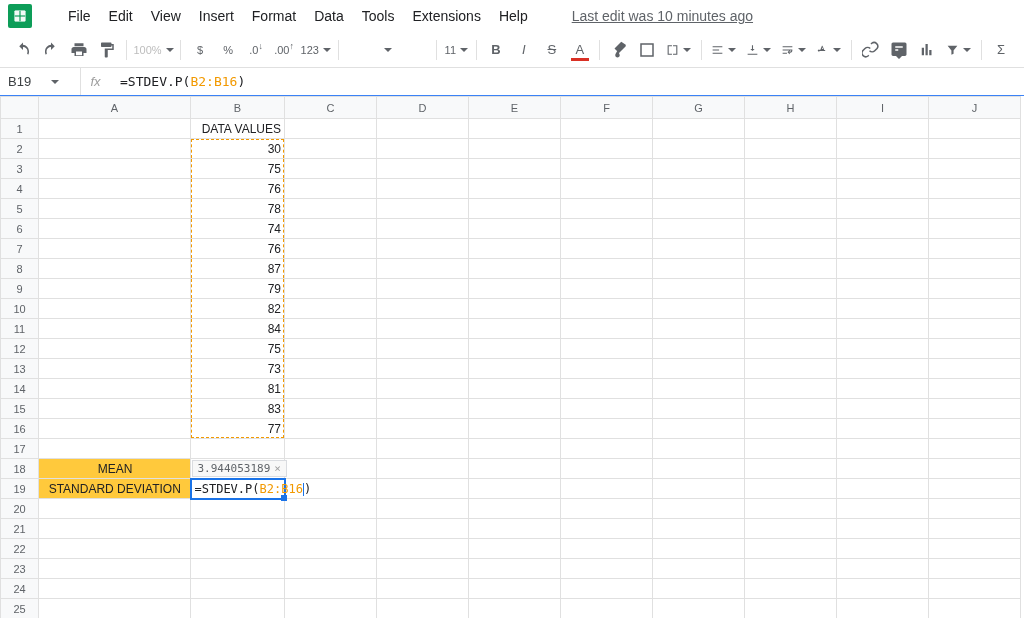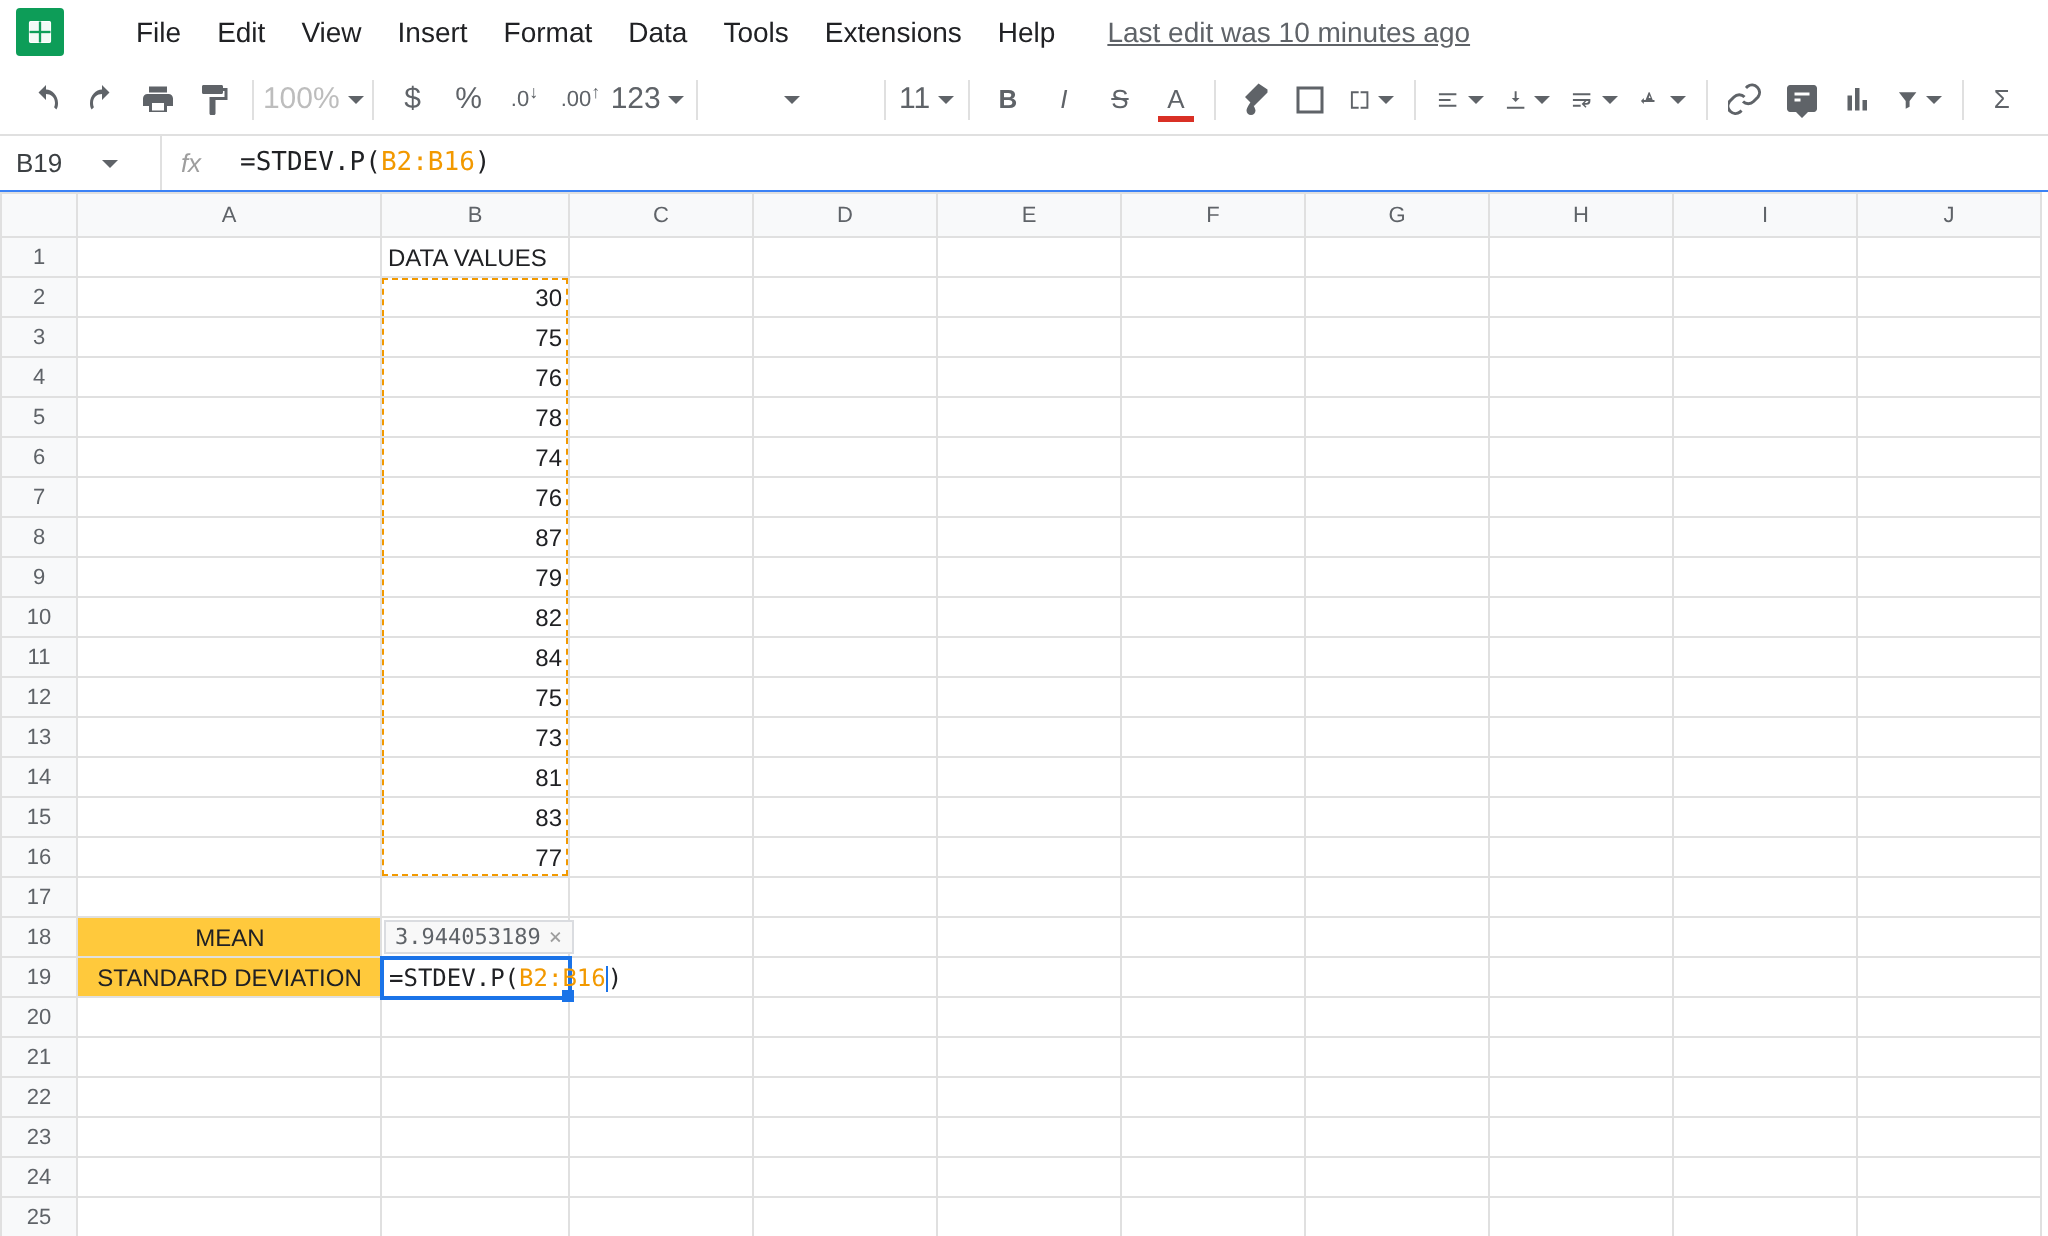--- a/index.html
+++ b/index.html
@@ -2,46 +2,46 @@
 <html><head>
 <meta charset="utf-8">
 <style>
 html,body{margin:0;padding:0;font-family:Arial,Helvetica,sans-serif;font-size:13px;color:#202124;background:#fff;overflow:hidden;width:1024px;height:618px}
 *{box-sizing:border-box}
 .top{display:flex;align-items:center;height:30px;padding:16px 8px;gap:4px}
 .logo{width:24px;height:24px;background:#0d9d58;display:flex;align-items:center;justify-content:center;border-radius:2px}
 .logo svg{width:14px;height:14px}
 .menus{display:flex;gap:2px;margin-left:24px}
 .menus span{padding:4px 8px;cursor:pointer;color:#202124;font-size:14px}
-.lastedit{margin-left:14px;color:#5f6368;text-decoration:underline;font-size:14px;cursor:pointer}
+.lastedit{margin-left:32px;color:#5f6368;text-decoration:underline;font-size:14px;cursor:pointer}
 .toolbar{display:flex;align-items:center;height:36px;padding:0 10px;gap:2px;border-bottom:1px solid #e0e0e0}
 .tb{min-width:26px;height:26px;display:flex;align-items:center;justify-content:center;color:#5f6368;cursor:pointer;font-size:13px;border-radius:2px;padding:0 4px}
 .tb svg{width:18px;height:18px;fill:#5f6368}
-.tb.txt{font-size:15px;color:#5f6368}
+.tb.txt{font-size:11px;color:#5f6368}
 .tb.zoom{color:#bdbdbd}
 .tb-sep{width:1px;height:20px;background:#e0e0e0;margin:0 4px}
 .dd{display:flex;align-items:center;gap:2px}
 .dd::after{content:'';width:0;height:0;border-left:4px solid transparent;border-right:4px solid transparent;border-top:4px solid #5f6368;margin-left:2px}
 .textcolor{position:relative}
 .textcolor::after{content:'';position:absolute;bottom:2px;left:4px;right:4px;height:3px;background:#d93025}
 .namebar{display:flex;align-items:center;height:28px;border-bottom:1px solid #3b82f6;font-size:13px}
 .namecell{width:80px;padding-left:8px;color:#3c4043;display:flex;align-items:center;height:100%}
 .namecell .dd-sm{margin-left:20px;width:0;height:0;border-left:4px solid transparent;border-right:4px solid transparent;border-top:4px solid #5f6368}
 .fx{width:30px;text-align:left;font-style:italic;color:#9e9e9e;border-left:1px solid #e0e0e0;height:100%;display:flex;align-items:center;justify-content:center}
 .formula-disp{flex:1;padding-left:10px;font-family:'Consolas','Monaco',monospace;font-size:13px}
 .formula-disp .rng{color:#f29900}
 .grid-wrap{position:relative;overflow:hidden}
 .grid{border-collapse:collapse;table-layout:fixed;width:1020px}
 .grid th,.grid td{border:1px solid #e0e0e0;height:20px;padding:0;font-size:12px;font-weight:normal}
 .grid thead th{background:#f8f9fa;color:#5f6368;text-align:center;height:22px;font-size:11px}
 .grid thead th.corner{width:38px;background:#f8f9fa}
 .grid tbody th{width:38px;background:#f8f9fa;color:#5f6368;text-align:center;font-size:11px}
 .grid td{padding:0 3px;vertical-align:middle;position:relative}
 .colB{text-align:right}
-.hdr{text-align:left}
+.hdr{text-align:right}
 .colA{width:152px}
 .colBw{width:94px}
 .label-cell{background:#ffc93c;text-align:center;padding-left:4px!important}
 .wide{font-size:12px}
 .sel-range::after{content:'';position:absolute;top:0;left:0;right:0;bottom:0;pointer-events:none;border:1px dashed #f29900}
 .sel-range.t::after{border-bottom:none}
 .sel-range.m::after{border-top:none;border-bottom:none}
 .sel-range.b::after{border-top:none}
 .editing{position:relative;border:2px solid #1a73e8!important;background:#fff;text-align:left!important;font-family:'Consolas','Monaco',monospace;font-size:12px;padding-left:3px!important}
 .editing .cursor{display:inline-block;width:1px;height:13px;background:#1a73e8;vertical-align:middle;animation:blink 1s step-start infinite}

